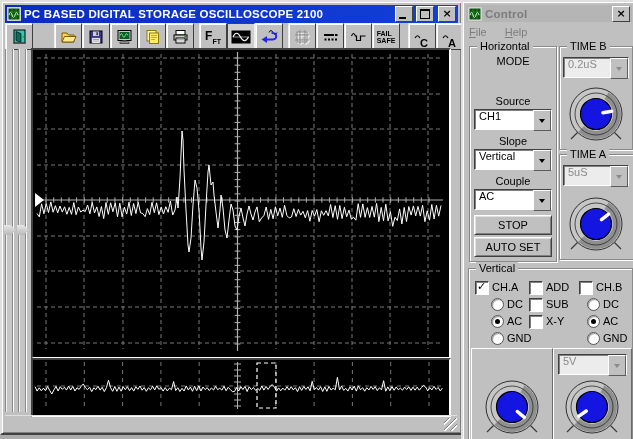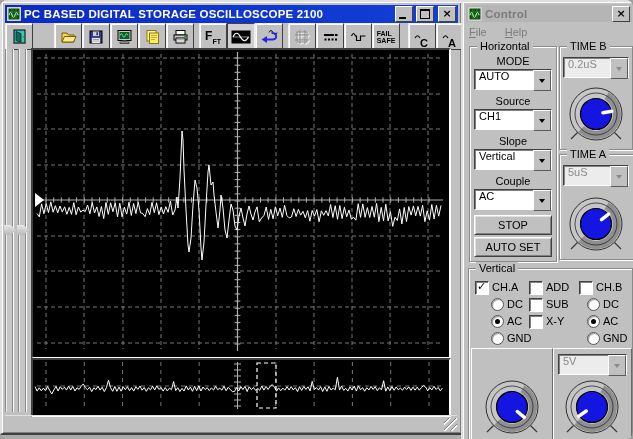--- a/index.html
+++ b/index.html
@@ -1,17 +1,17 @@
 <!DOCTYPE html>
 <html><head>
 <meta charset="utf-8">
 <style>
   html,body{margin:0;padding:0;background:#9e9e9e;}
   #stage{position:relative;width:633px;height:439px;overflow:hidden;background:#ababab;
-         font-family:"Liberation Sans",sans-serif;font-size:11px;color:#000;border-radius:7px;}
+         font-family:"Liberation Sans",sans-serif;font-size:11px;color:#000;}
   
   .win{position:absolute;background:#c0c0c0;border:2px solid;border-color:#dfdfdf #404040 #404040 #dfdfdf;
        box-shadow:inset 1px 1px 0 #ffffff, inset -1px -1px 0 #808080;}
   .titlebar{position:absolute;left:3px;top:3px;right:3px;height:18px;display:flex;align-items:center;padding:0 2px;gap:3px;}
   .titlebar.active{background:linear-gradient(90deg,#0b2bc2,#1240d8);color:#fff;}
   .titlebar.inactive{background:#b5b5b5;color:#7b7b7b;}
   .title-text{font-weight:bold;font-size:11.5px;letter-spacing:.2px;white-space:nowrap;overflow:hidden;flex:1;}
   .capbtn{width:16px;height:14px;background:#c0c0c0;border:1px solid;border-color:#ffffff #404040 #404040 #ffffff;
           display:flex;align-items:center;justify-content:center;flex:none;position:relative;}
   .glyph-min{position:absolute;left:3px;bottom:2px;width:7px;height:2px;background:#000;}
@@ -261,26 +261,20 @@
     </div>
 
     <div class="menubar">
       <span class="menu-item"><u>F</u>ile</span>
       <span class="menu-item"><u>H</u>elp</span>
     </div>
 
     <div class="group" style="left:6px;top:44px;width:86px;height:214px;">
       <span class="group-label">Horizontal</span>
       <span class="lbl" style="left:0;right:0;top:8px;text-align:center;">MODE</span>
-      <div class="combo" style="left:4px;top:22px;width:76px;">
-        <span class="cval">AUTO</span>
-        <span class="cbtn">
-            <span class="arrow-dn"></span>
-          </span>
-      </div>
       <span class="lbl" style="left:0;right:0;top:48px;text-align:center;">Source</span>
       <div class="combo" style="left:4px;top:62px;width:76px;">
         <span class="cval">CH1</span>
         <span class="cbtn">
             <span class="arrow-dn"></span>
           </span>
       </div>
       <span class="lbl" style="left:0;right:0;top:88px;text-align:center;">Slope</span>
       <div class="combo" style="left:4px;top:102px;width:76px;">
         <span class="cval">Vertical</span>

